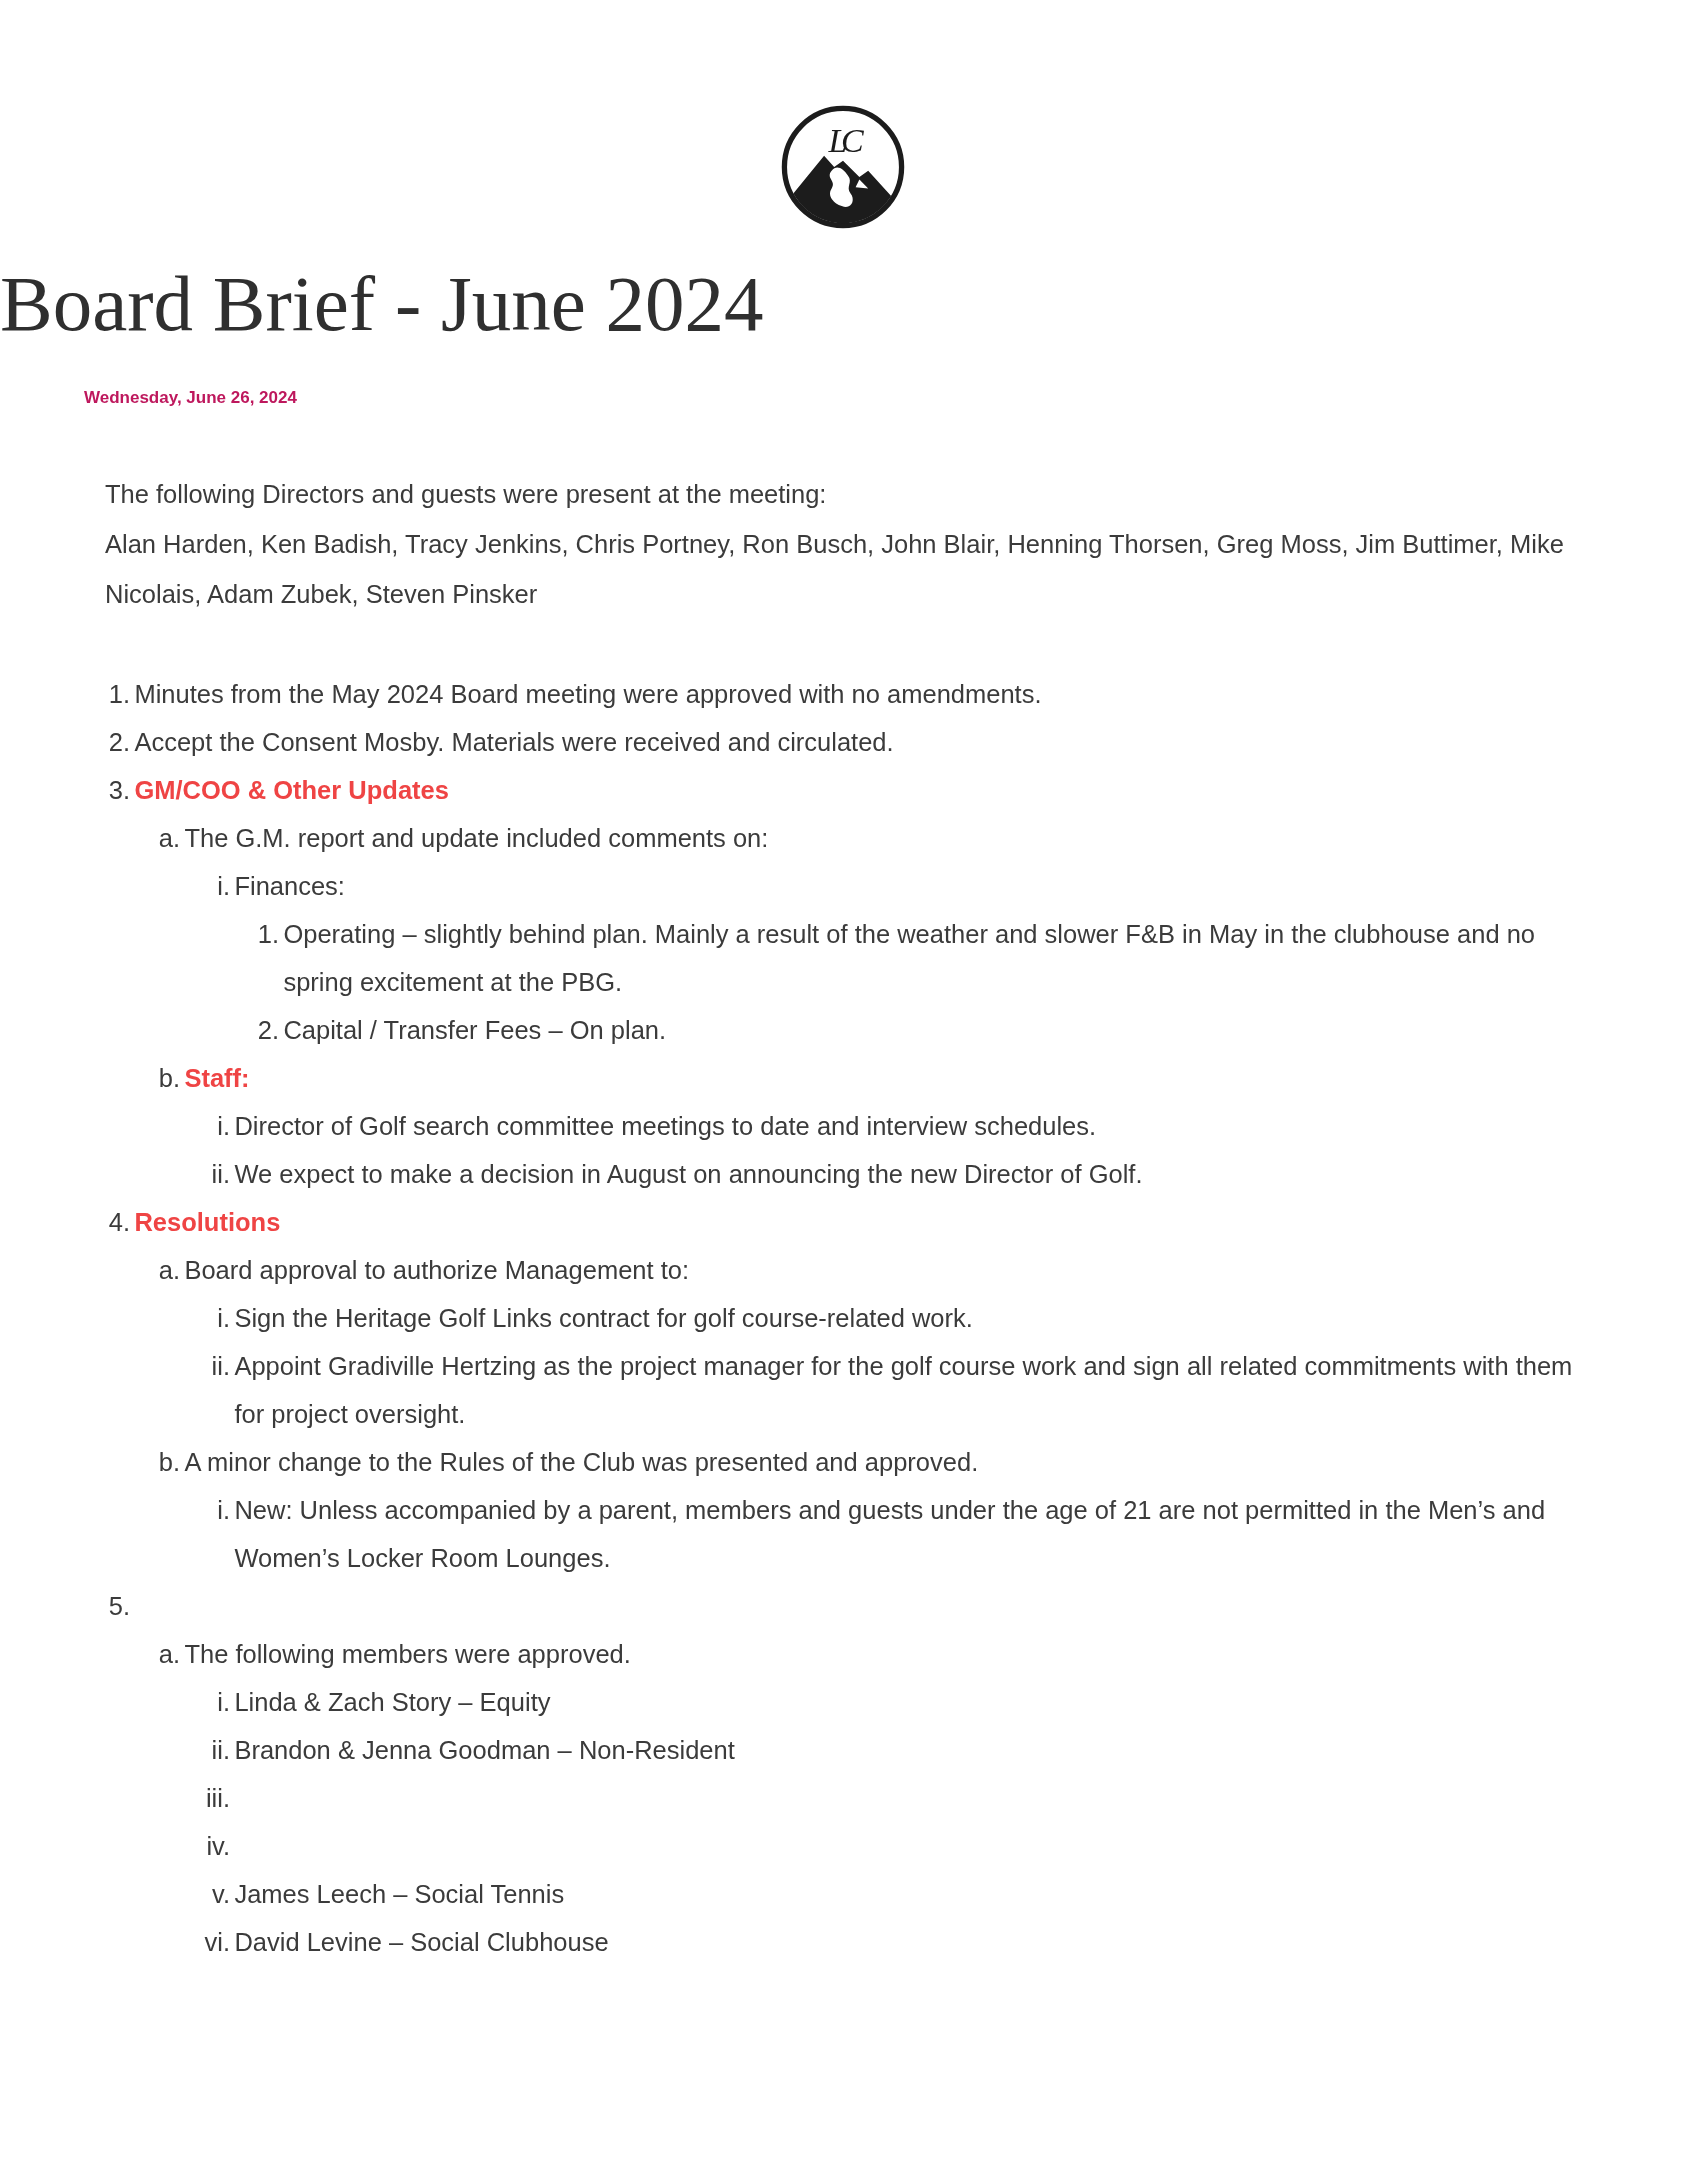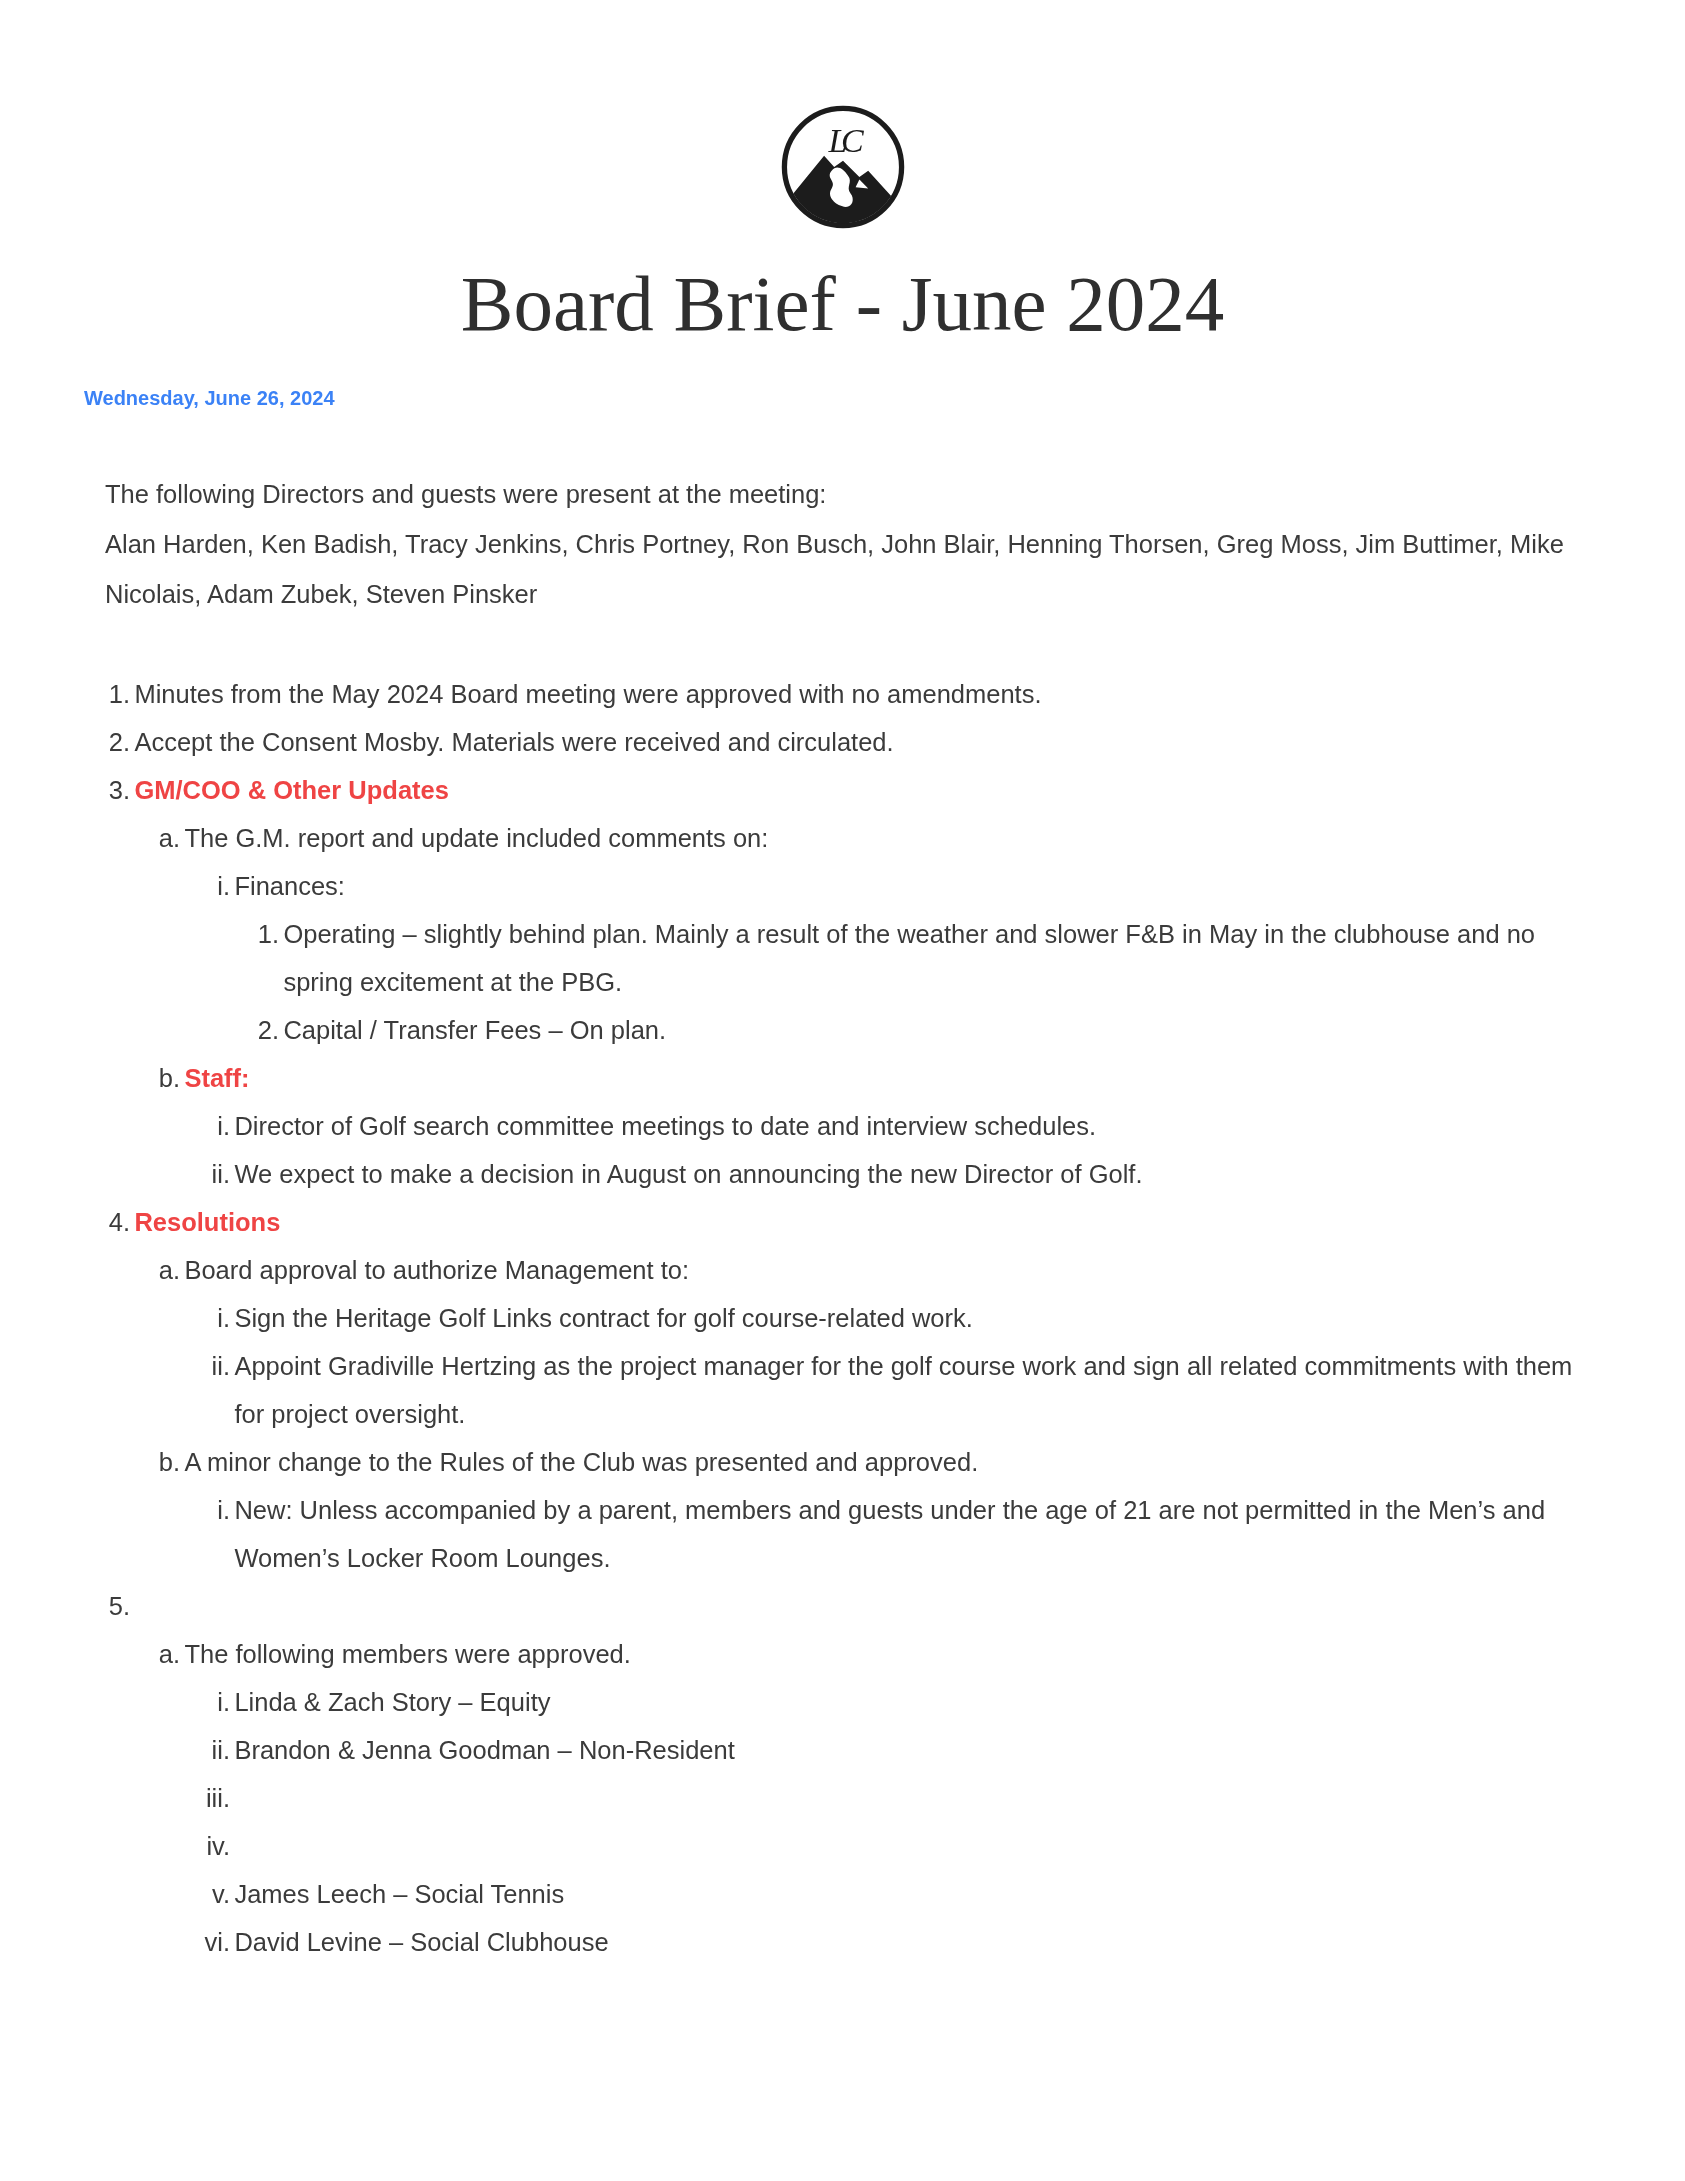--- a/index.html
+++ b/index.html
@@ -16,34 +16,33 @@
     -webkit-font-smoothing: antialiased;
   }
   .logo-wrap {
     display: flex;
     justify-content: center;
     padding-top: 104px;
   }
   .logo-wrap svg { display: block; }
   .page-title {
     margin-top: 30px;
-    text-align: center;
     font-family: "Liberation Serif", serif;
     font-weight: 400;
     font-size: 79px;
     line-height: 88px;
     color: #2f2f2f;
     letter-spacing: 0px;
   }
   .doc-date {
     margin: 26px 84px 0 84px;
-    font-size: 20px;
+    font-size: 17px;
     line-height: 48px;
     font-weight: 700;
-    color: #3b82f6;
+    color: #be185d;
   }
   .intro {
     margin: 47px 84px 0 105px;
     font-size: 25.5px;
     line-height: 50px;
   }
   .outline {
     margin-top: 51px;
   }
   .row {

